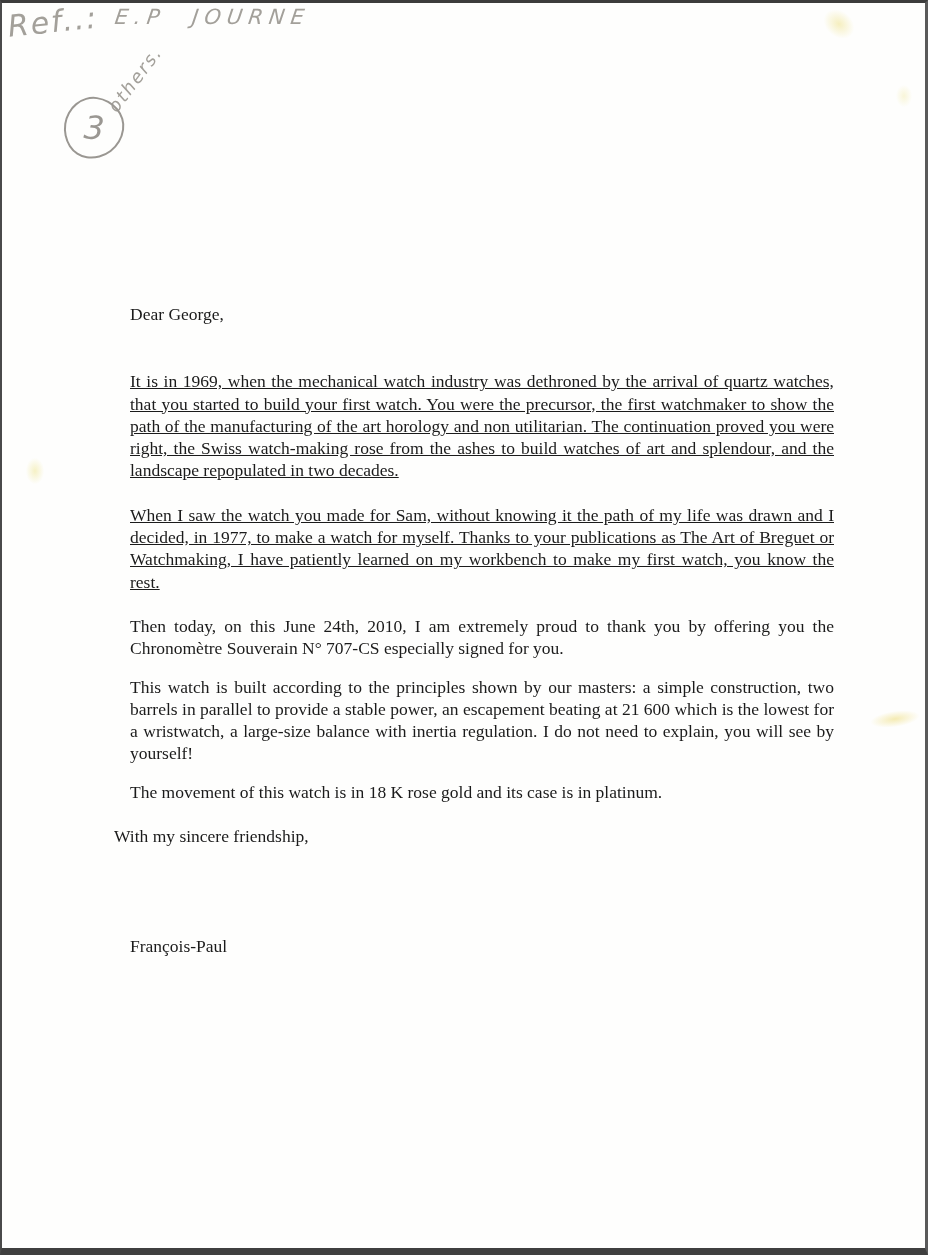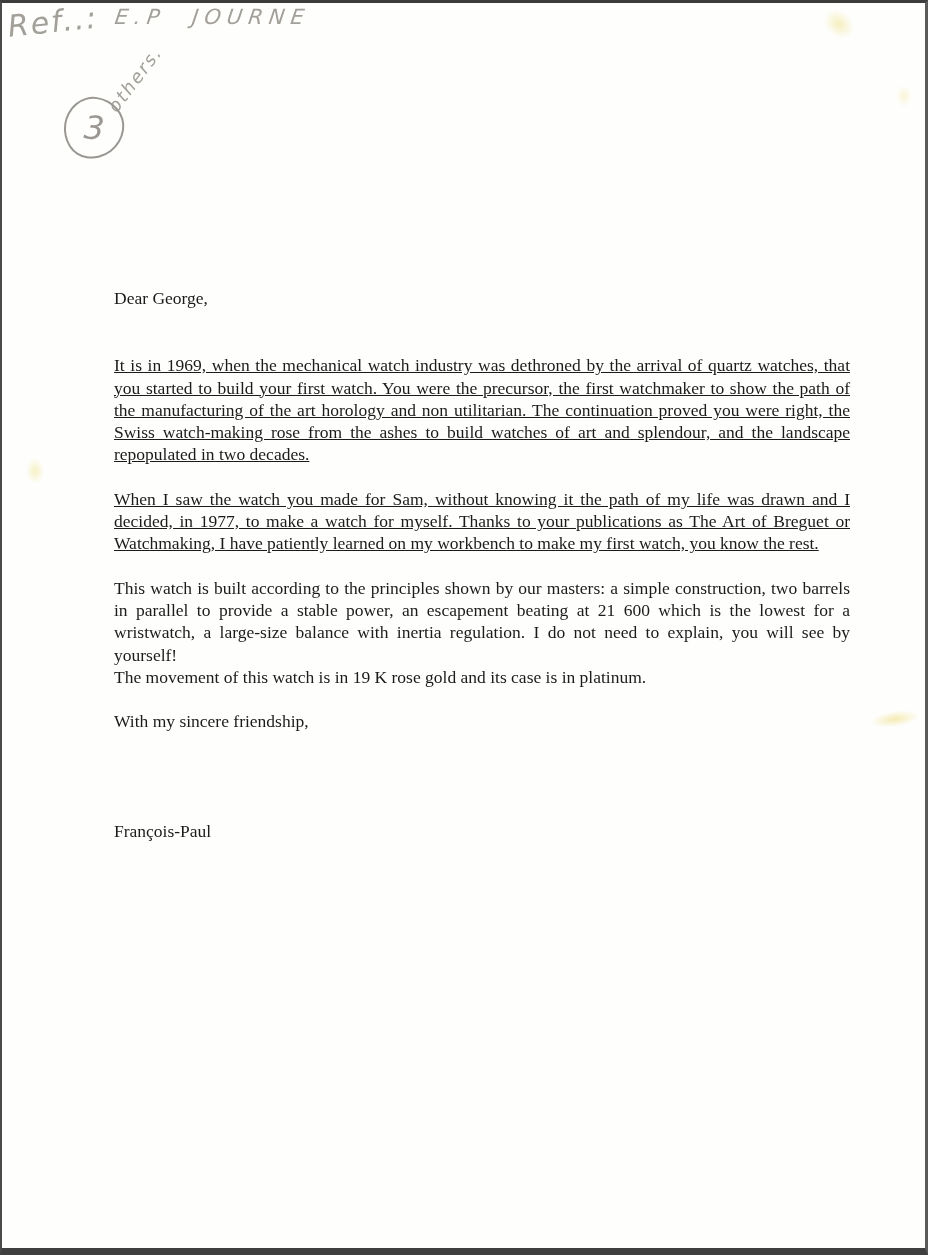--- a/index.html
+++ b/index.html
@@ -75,21 +75,21 @@
     background:radial-gradient(ellipse at center,rgba(240,232,160,.4),rgba(240,232,160,0) 72%);}
   
   .letter{
     position:absolute;
     left:112px;top:284px;
     width:736px;
     font-size:17.5px;
     line-height:22.3px;
     color:#1b1b1b;
   }
-  .letter p{margin:0;text-align:justify;}
+  .letter p{margin:16px;text-align:justify;}
   .salutation{margin-bottom:45px !important;text-align:left !important;}
   .para-gap{margin-bottom:22px !important;text-decoration:underline;}
   .closing{margin:22px 0 88px 0 !important;text-align:left;}
   .signature{text-align:center;}
 </style>
 </head>
 <body>
 
 <div class="page">
 
@@ -109,23 +109,24 @@
   <div class="smudge smudge-4"></div>
 
   <div class="letter">
 
     <p class="salutation">Dear George,</p>
 
     <p class="para-gap">It is in 1969, when the mechanical watch industry was dethroned by the arrival of quartz watches, that you started to build your first watch. You were the precursor, the first watchmaker to show the path of the manufacturing of the art horology and non utilitarian. The continuation proved you were right, the Swiss watch-making rose from the ashes to build watches of art and splendour, and the landscape repopulated in two decades.</p>
 
     <p class="para-gap">When I saw the watch you made for Sam, without knowing it the path of my life was drawn and I decided, in 1977, to make a watch for myself. Thanks to your publications as The Art of Breguet or Watchmaking, I have patiently learned on my workbench to make my first watch, you know the rest.</p>
 
+    <p>Then today, on this June 24th, 2010, I am extremely proud to thank you by offering you the Chronomètre Souverain N° 707-CS especially signed for you.</p>
 
     <p>This watch is built according to the principles shown by our masters: a simple construction, two barrels in parallel to provide a stable power, an escapement beating at 21 600 which is the lowest for a wristwatch, a large-size balance with inertia regulation. I do not need to explain, you will see by yourself!</p>
 
-    <p>The movement of this watch is in 19 K rose gold and its case is in platinum.</p>
+    <p>The movement of this watch is in 18 K rose gold and its case is in platinum.</p>
 
     <p class="closing">With my sincere friendship,</p>
 
     <p class="signature">François-Paul</p>
 
   </div>
 </div>
 
 </body></html>

